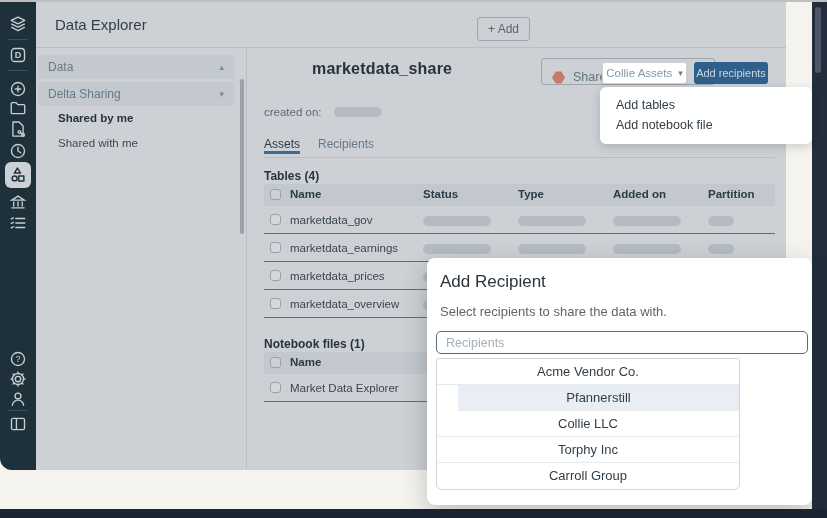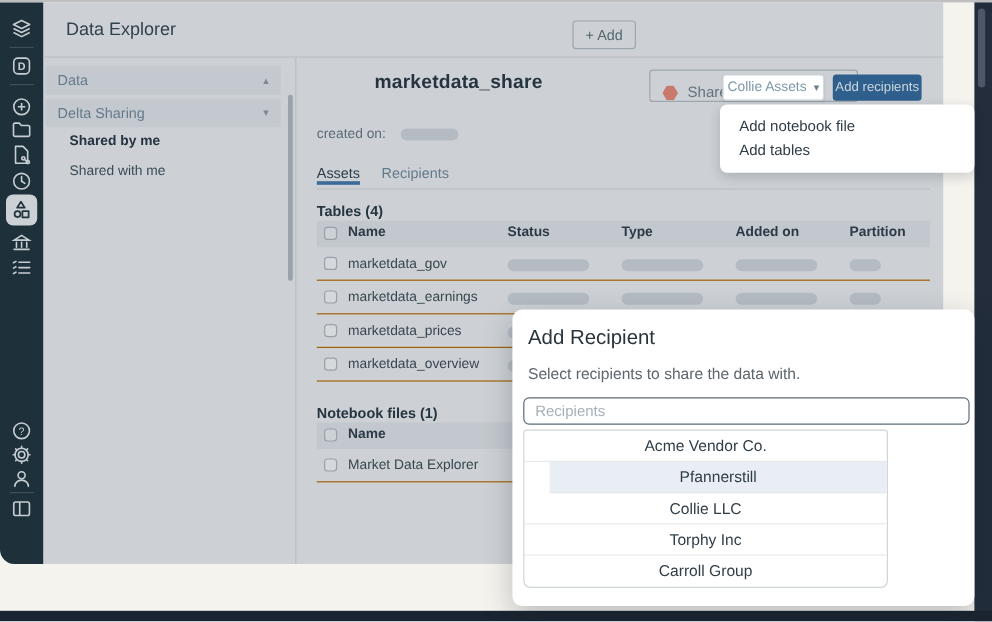--- a/index.html
+++ b/index.html
@@ -276,22 +276,22 @@
     </div>
   </div>
 
   <div class="btn-manage">
     <span>Collie Assets</span>
     <span class="chev">▾</span>
   </div>
   <div class="btn-recipients">Add recipients</div>
 
   <div class="menu">
+    <div class="menu-item">Add tables</div>
     <div class="menu-item">Add notebook file</div>
-    <div class="menu-item">Add tables</div>
   </div>
 
   <div class="modal">
     <div class="modal-title">Add Recipient</div>
     <div class="modal-sub">Select recipients to share the data with.</div>
     <input class="modal-input" placeholder="Recipients" style="">
     <div class="opt-list">
       <div class="opt">Acme Vendor Co.</div>
       <div class="opt hl">Pfannerstill</div>
       <div class="opt">Collie LLC</div>

